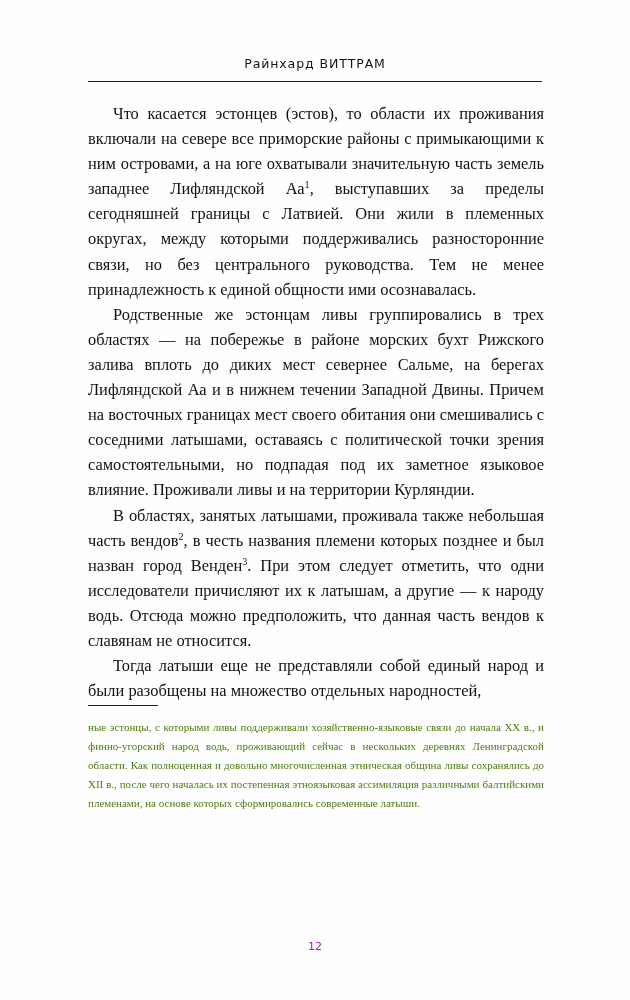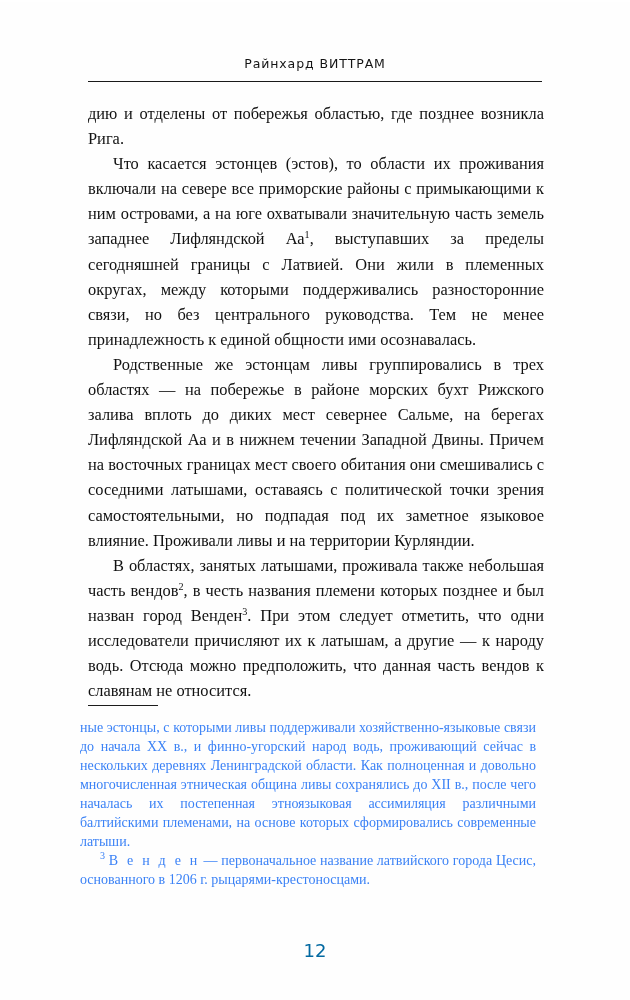--- a/index.html
+++ b/index.html
@@ -77,27 +77,27 @@
     left: 88px;
     top: 703px;
     width: 70px;
     height: 1px;
     background: #1c1c1c;
   }
 
   
   .footnotes {
     position: absolute;
-    left: 80px;
+    left: 88px;
     top: 716px;
     width: 456px;
     font-family: "Liberation Serif", "DejaVu Serif", serif;
-    font-size: 14px;
+    font-size: 11px;
     line-height: 19.0px;
-    color: #3b82f6;
+    color: #4d7c0f;
     text-align: justify;
     text-justify: inter-word;
     -webkit-hyphens: none;
     hyphens: none;
   }
   .footnotes p {
     margin: 0;
     text-indent: 0;
   }
   .footnotes p.indented {
@@ -111,53 +111,52 @@
   }
 
   
   .folio {
     position: absolute;
     left: 88px;
     top: 938px;
     width: 454px;
     text-align: center;
     font-family: "DejaVu Sans", sans-serif;
-    font-size: 18px;
-    color: #0369a1;
+    font-size: 11px;
+    color: #a21caf;
   }
 </style>
 </head>
 <body>
 
 <div class="page">
 
   <div class="running-head">Райнхард ВИТТРАМ</div>
 
   <div class="head-rule"></div>
 
   <div class="body-text">
 
-    <p class="no-indent"><span>дию и отделены от побережья областью, где позднее возникла Рига.</span></p>
 
     <p><span>Что касается эстонцев (эстов), то области их проживания включали на севере все приморские районы с примыкающими к ним островами, а на юге охватывали значительную часть земель западнее Лифляндской Аа</span><sup>1</sup><span>, выступавших за пределы сегодняшней границы с Латвией. Они жили в племенных округах, между которыми поддерживались разносторонние связи, но без центрального руководства. Тем не менее принадлежность к единой общности ими осознавалась.</span></p>
 
     <p><span>Родственные же эстонцам ливы группировались в трех областях — на побережье в районе морских бухт Рижского залива вплоть до диких мест севернее Сальме, на берегах Лифляндской Аа и в нижнем течении Западной Двины. Причем на восточных границах мест своего обитания они смешивались с соседними латышами, оставаясь с политической точки зрения самостоятельными, но подпадая под их заметное языковое влияние. Проживали ливы и на территории Курляндии.</span></p>
 
     <p><span>В областях, занятых латышами, проживала также небольшая часть вендов</span><sup>2</sup><span>, в честь названия племени которых позднее и был назван город Венден</span><sup>3</sup><span>. При этом следует отметить, что одни исследователи причисляют их к латышам, а другие — к народу водь. Отсюда можно предположить, что данная часть вендов к славянам не относится.</span></p>
 
+    <p><span>Тогда латыши еще не представляли собой единый народ и были разобщены на множество отдельных народностей,</span></p>
 
   </div>
 
   <div class="foot-rule"></div>
 
   <div class="footnotes">
 
     <p><span>ные эстонцы, с которыми ливы поддерживали хозяйственно-языковые связи до начала XX в., и финно-угорский народ водь, проживающий сейчас в нескольких деревнях Ленинградской области. Как полноценная и довольно многочисленная этническая община ливы сохранялись до XII в., после чего началась их постепенная этноязыковая ассимиляция различными балтийскими племенами, на основе которых сформировались современные латыши.</span></p>
 
 
 
-    <p class="indented"><sup>3</sup> <span class="spaced">В е н д е н</span><span> — первоначальное название латвийского города Цесис, основанного в 1206 г. рыцарями-крестоносцами.</span></p>
 
   </div>
 
   <div class="folio">12</div>
 
 </div>
 
 </body></html>

